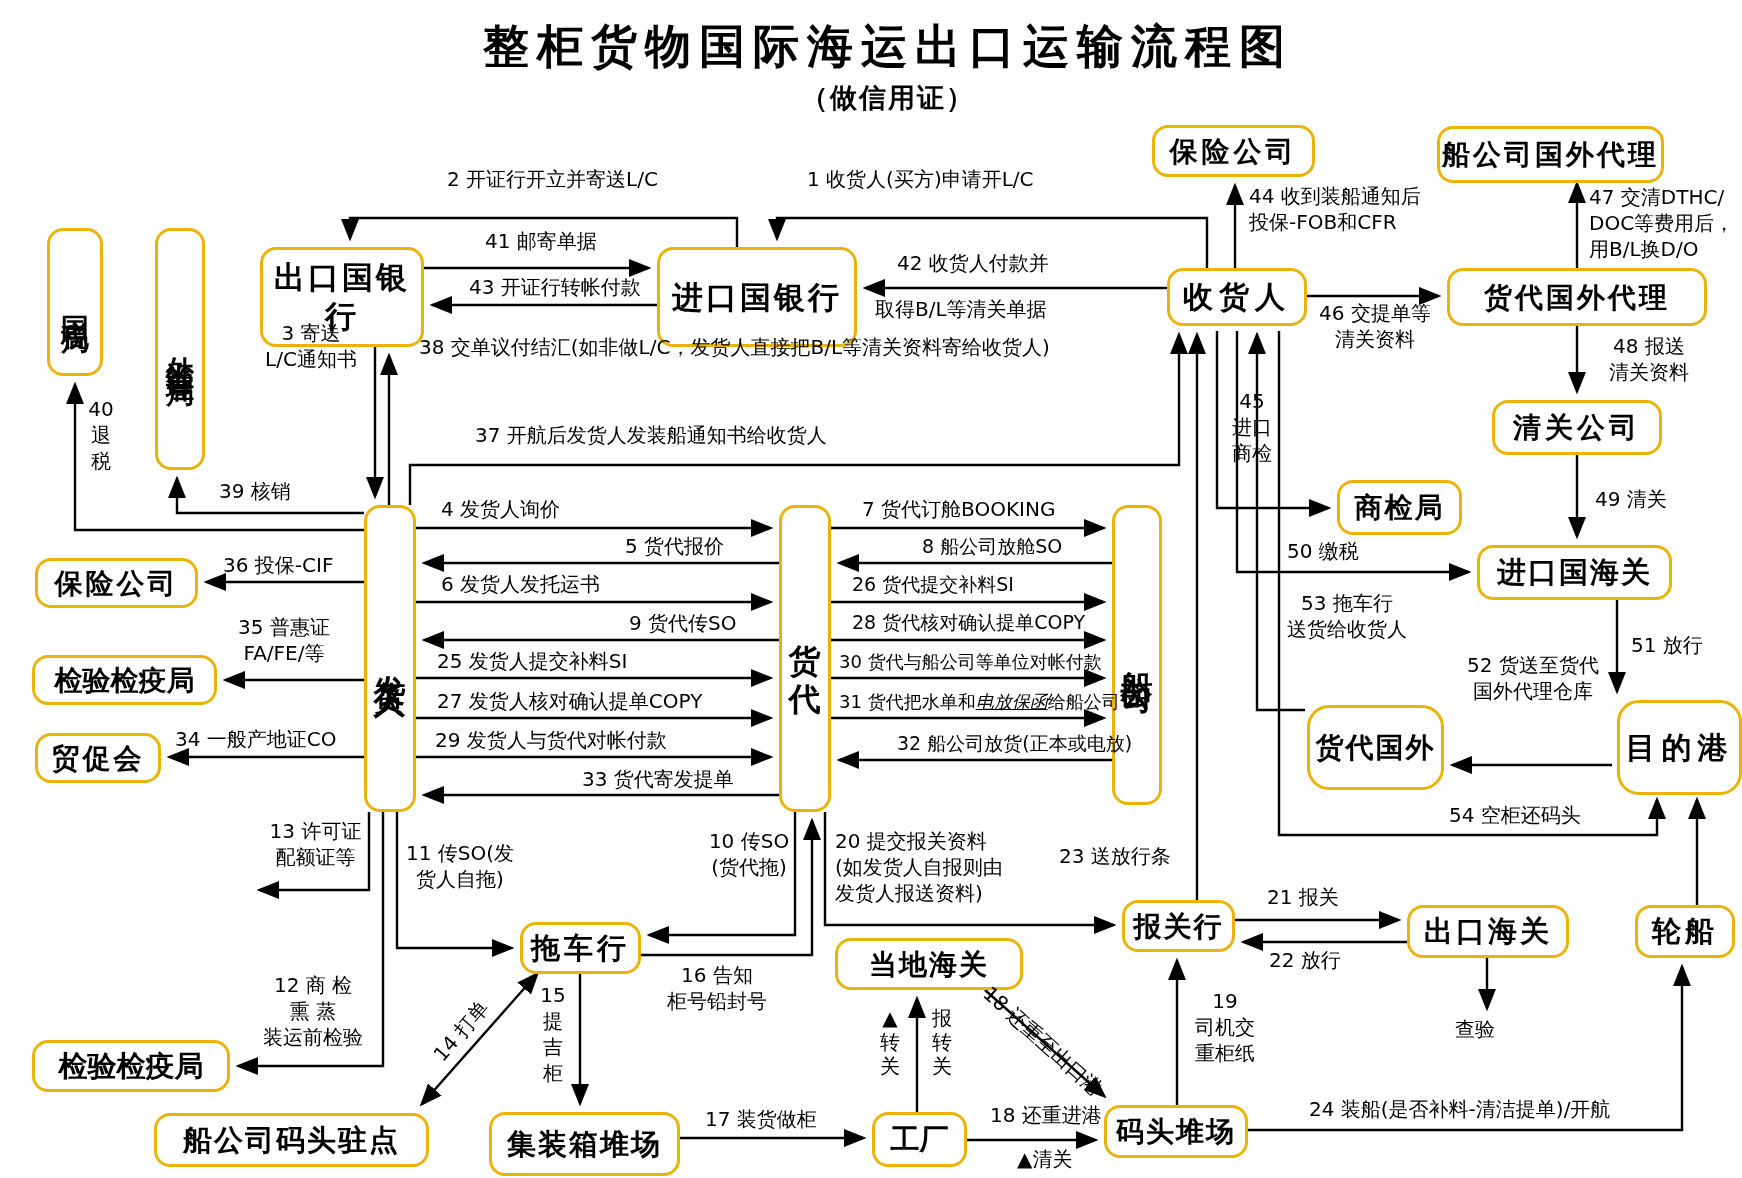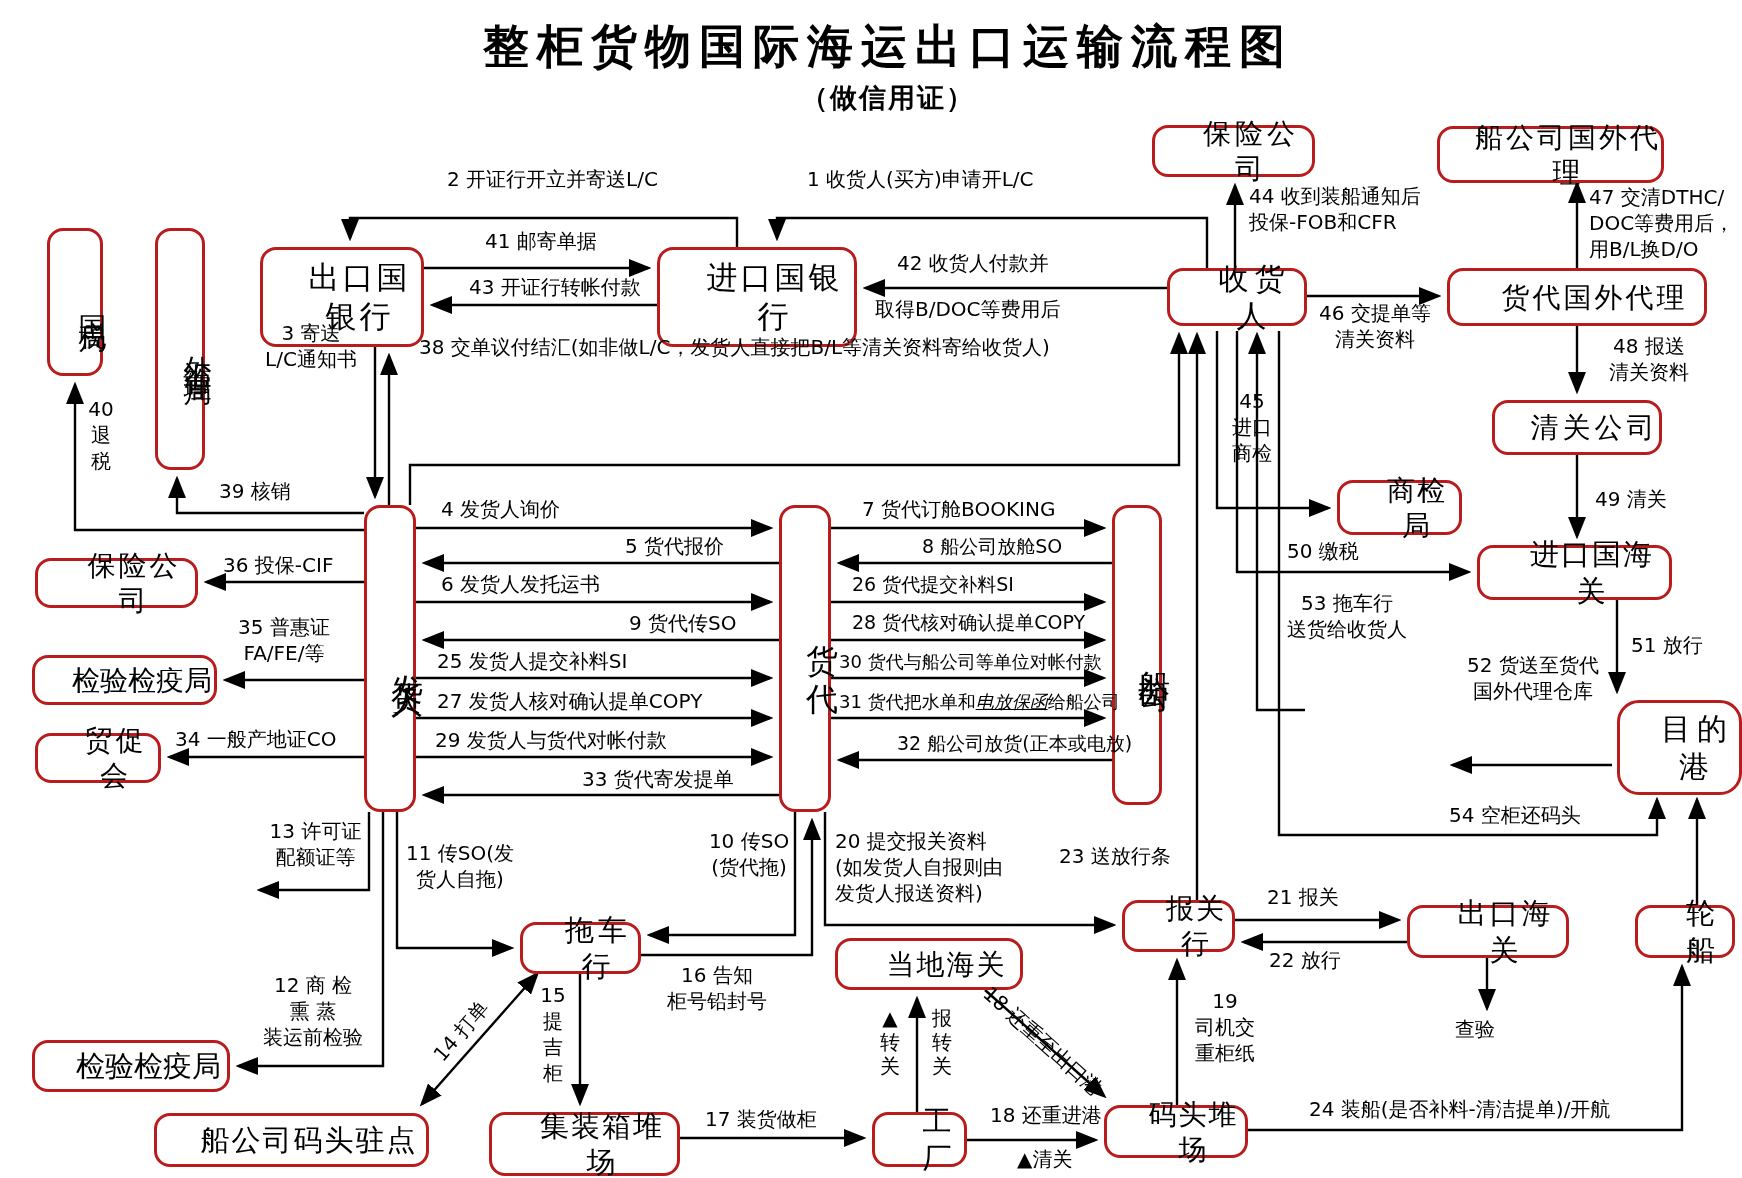--- a/index.html
+++ b/index.html
@@ -2,23 +2,23 @@
 <html><head>
 <meta charset="utf-8">
 <style>
   html,body{margin:0;padding:0;background:#fff;}
   .stage{position:relative;width:1742px;height:1178px;background:#ffffff;overflow:hidden;
          font-family:"DejaVu Sans",sans-serif;color:#000;margin-left:17px;}
   .ttl{position:absolute;left:0;top:16px;width:1742px;text-align:center;
        font-size:46px;font-weight:bold;letter-spacing:8px;z-index:3;}
   .sub{position:absolute;left:0;top:80px;width:1742px;text-align:center;
        font-size:27px;font-weight:bold;letter-spacing:2px;z-index:3;}
-  .nd{position:absolute;box-sizing:border-box;border:3px solid #b91c1c;border-radius:16px;
+  .nd{position:absolute;box-sizing:border-box;border:3px solid #eab308;border-radius:16px;
       background:#fff;display:flex;align-items:center;justify-content:center;
-      font-weight:normal;text-align:center;z-index:2;line-height:1.25;padding-left:35px;}
+      font-weight:bold;text-align:center;z-index:2;line-height:1.25;}
   .vert{writing-mode:vertical-rl;text-orientation:upright;letter-spacing:6px;}
   .lb{position:absolute;white-space:pre-line;font-size:20px;line-height:1.3;z-index:3;}
   .sm{font-size:19px;}
   .xs{font-size:18px;}
   .ctr{text-align:center;}
   .rot{transform-origin:center center;}
   svg.wires{position:absolute;left:0;top:0;z-index:1;}
 </style>
 </head>
 <body>
@@ -116,31 +116,33 @@
   <div class="nd" style="left:15px;top:1040px;width:198px;height:52px;font-size:29px">检验检疫局</div>
   <div class="nd" style="left:137px;top:1113px;width:275px;height:54px;font-size:29px;letter-spacing:2px">船公司码头驻点</div>
   <div class="nd" style="left:503px;top:922px;width:121px;height:52px;font-size:29px;letter-spacing:4px">拖车行</div>
   <div class="nd" style="left:472px;top:1112px;width:191px;height:64px;font-size:29px;letter-spacing:2px">集装箱堆场</div>
   <div class="nd" style="left:855px;top:1112px;width:95px;height:55px;font-size:29px">工厂</div>
   <div class="nd" style="left:818px;top:938px;width:188px;height:52px;font-size:28px;letter-spacing:2px">当地海关</div>
   <div class="nd" style="left:1105px;top:900px;width:113px;height:52px;font-size:28px;letter-spacing:2px">报关行</div>
   <div class="nd" style="left:1390px;top:905px;width:162px;height:53px;font-size:29px;letter-spacing:3px">出口海关</div>
   <div class="nd" style="left:1087px;top:1105px;width:144px;height:53px;font-size:28px;letter-spacing:2px">码头堆场</div>
   <div class="nd" style="left:1618px;top:905px;width:100px;height:53px;font-size:29px;letter-spacing:4px">轮船</div>
+  <div class="nd" style="left:1290px;top:705px;width:137px;height:85px;font-size:28px;letter-spacing:2px;border-radius:22px">货代国外</div>
   <div class="nd" style="left:1600px;top:700px;width:125px;height:95px;font-size:30px;letter-spacing:6px;border-radius:22px">目的港</div>
 
   <div class="lb" style="left:430px;top:166px">2 开证行开立并寄送L/C</div>
   <div class="lb" style="left:790px;top:166px">1 收货人(买方)申请开L/C</div>
   <div class="lb" style="left:468px;top:228px">41 邮寄单据</div>
   <div class="lb" style="left:880px;top:250px">42 收货人付款并</div>
-  <div class="lb" style="left:858px;top:296px">取得B/DOC等费用后</div>
+  <div class="lb" style="left:858px;top:296px">取得B/L等清关单据</div>
   <div class="lb" style="left:452px;top:274px">43 开证行转帐付款</div>
   <div class="lb ctr" style="left:238px;top:320px;width:112px">3 寄送
 L/C通知书</div>
   <div class="lb" style="left:402px;top:334px">38 交单议付结汇(如非做L/C，发货人直接把B/L等清关资料寄给收货人)</div>
+  <div class="lb" style="left:458px;top:422px">37 开航后发货人发装船通知书给收货人</div>
   <div class="lb" style="left:202px;top:478px">39 核销</div>
   <div class="lb ctr" style="left:64px;top:396px;width:40px">40
 退
 税</div>
   <div class="lb" style="left:206px;top:552px">36 投保-CIF</div>
   <div class="lb ctr" style="left:212px;top:614px;width:110px">35 普惠证
 FA/FE/等</div>
   <div class="lb" style="left:158px;top:726px">34 一般产地证CO</div>
   <div class="lb ctr" style="left:246px;top:818px;width:105px">13 许可证
 配额证等</div>

